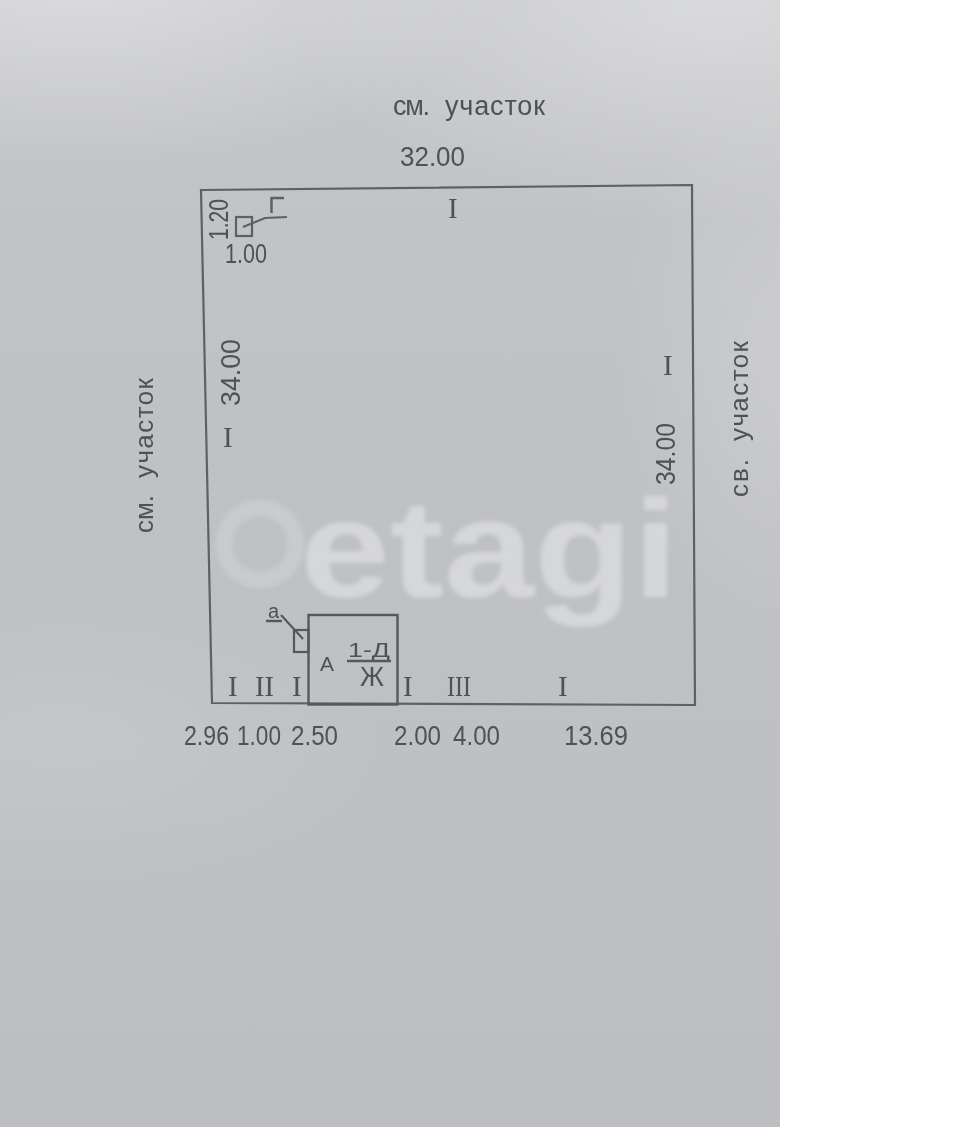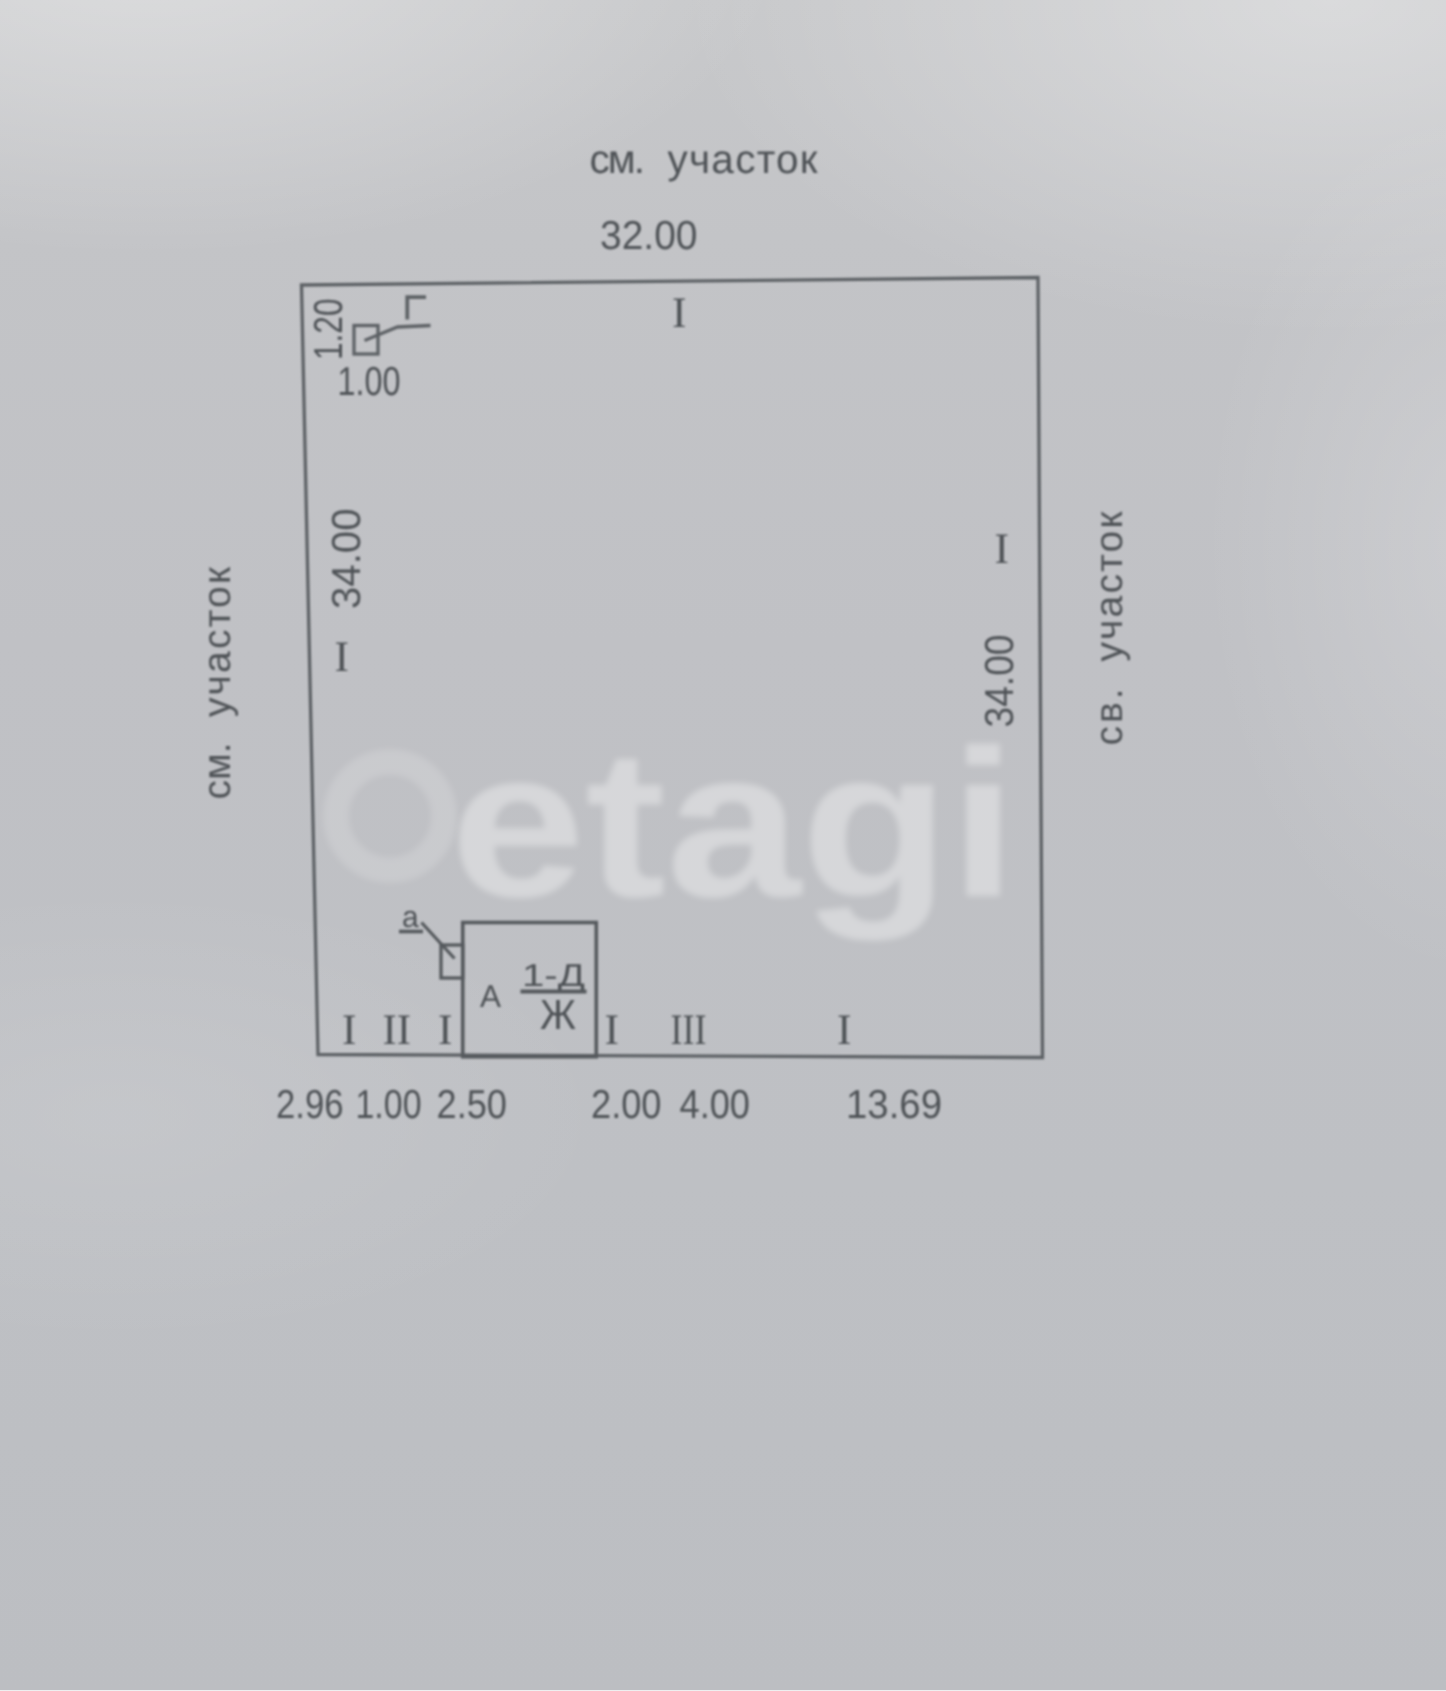--- a/index.html
+++ b/index.html
@@ -1,16 +1,16 @@
 <!DOCTYPE html>
 <html><head>
 <meta charset="utf-8">
 <style>
 html,body{margin:0;padding:0}
-#page{position:relative;width:964px;height:1127px;overflow:hidden;
+#page{position:relative;width:780px;height:1127px;overflow:hidden;
 background:
  radial-gradient(ellipse 600px 300px at 10% -4%, rgba(255,255,255,.4), rgba(255,255,255,0) 72%),
  radial-gradient(ellipse 620px 320px at 92% 0%, rgba(255,255,255,.34), rgba(255,255,255,0) 70%),
  radial-gradient(ellipse 260px 420px at 102% 32%, rgba(255,255,255,.18), rgba(255,255,255,0) 70%),
  radial-gradient(ellipse 480px 220px at 8% 66%, rgba(255,255,255,.10), rgba(255,255,255,0) 70%),
  linear-gradient(180deg,#c7c8ca 0%, #c3c4c7 14%, #c0c1c5 38%, #bec0c4 70%, #bcbec2 100%);
 font-family:"Liberation Sans", sans-serif;}
 svg text{fill:#4e5256;}
 .num{font-size:27px;}
 .rom{font-family:"Liberation Serif",serif;font-size:29px;}

